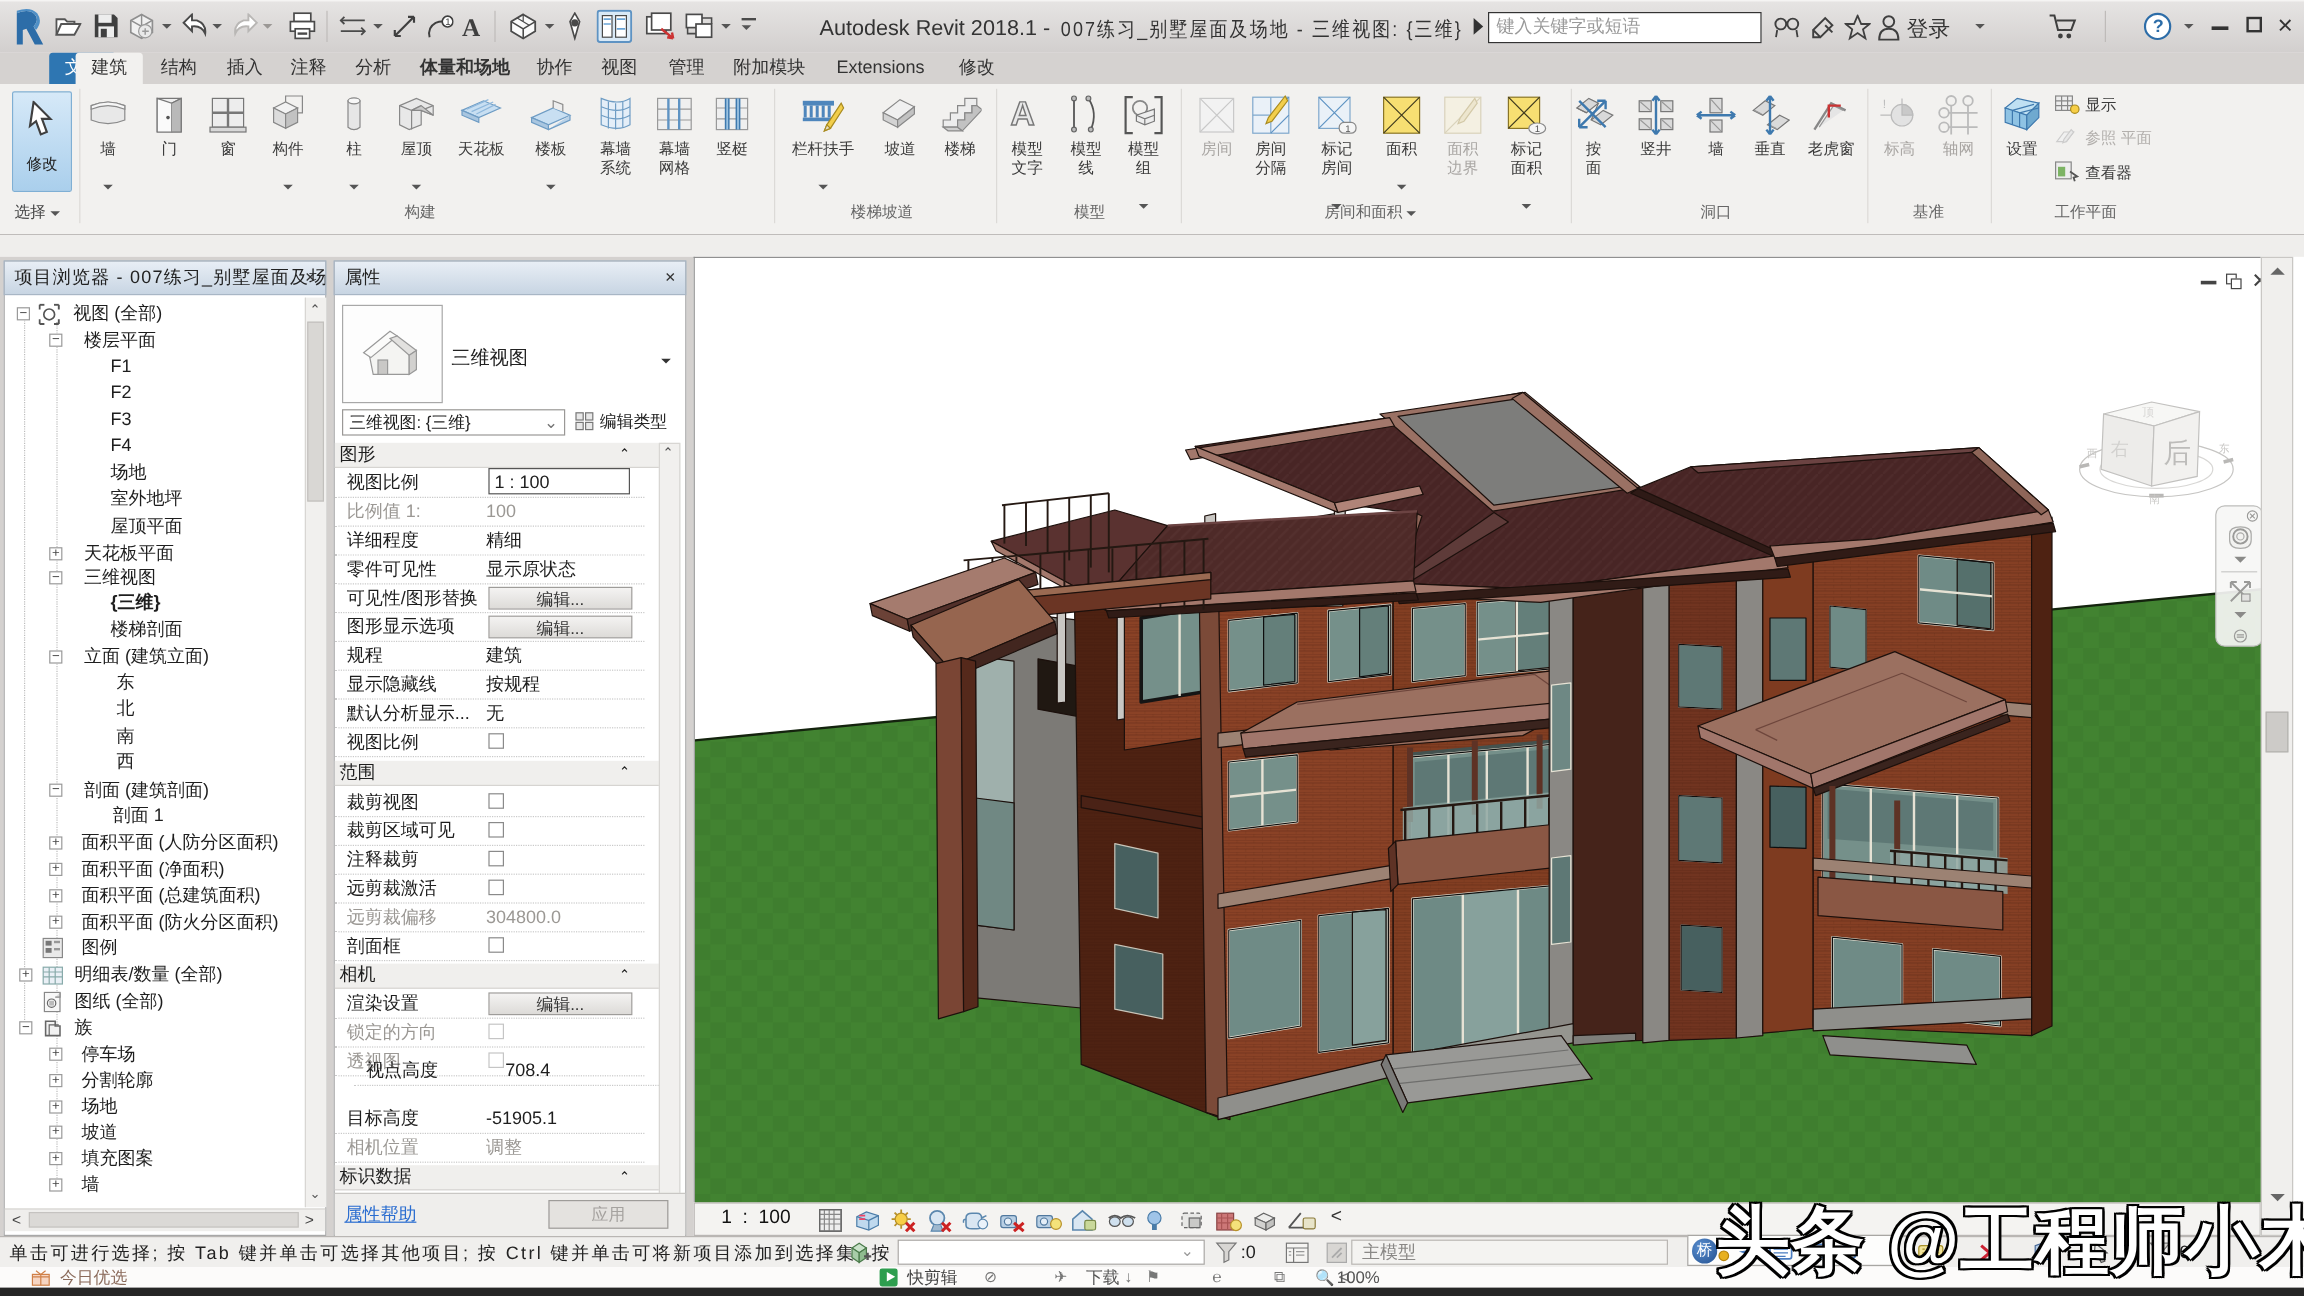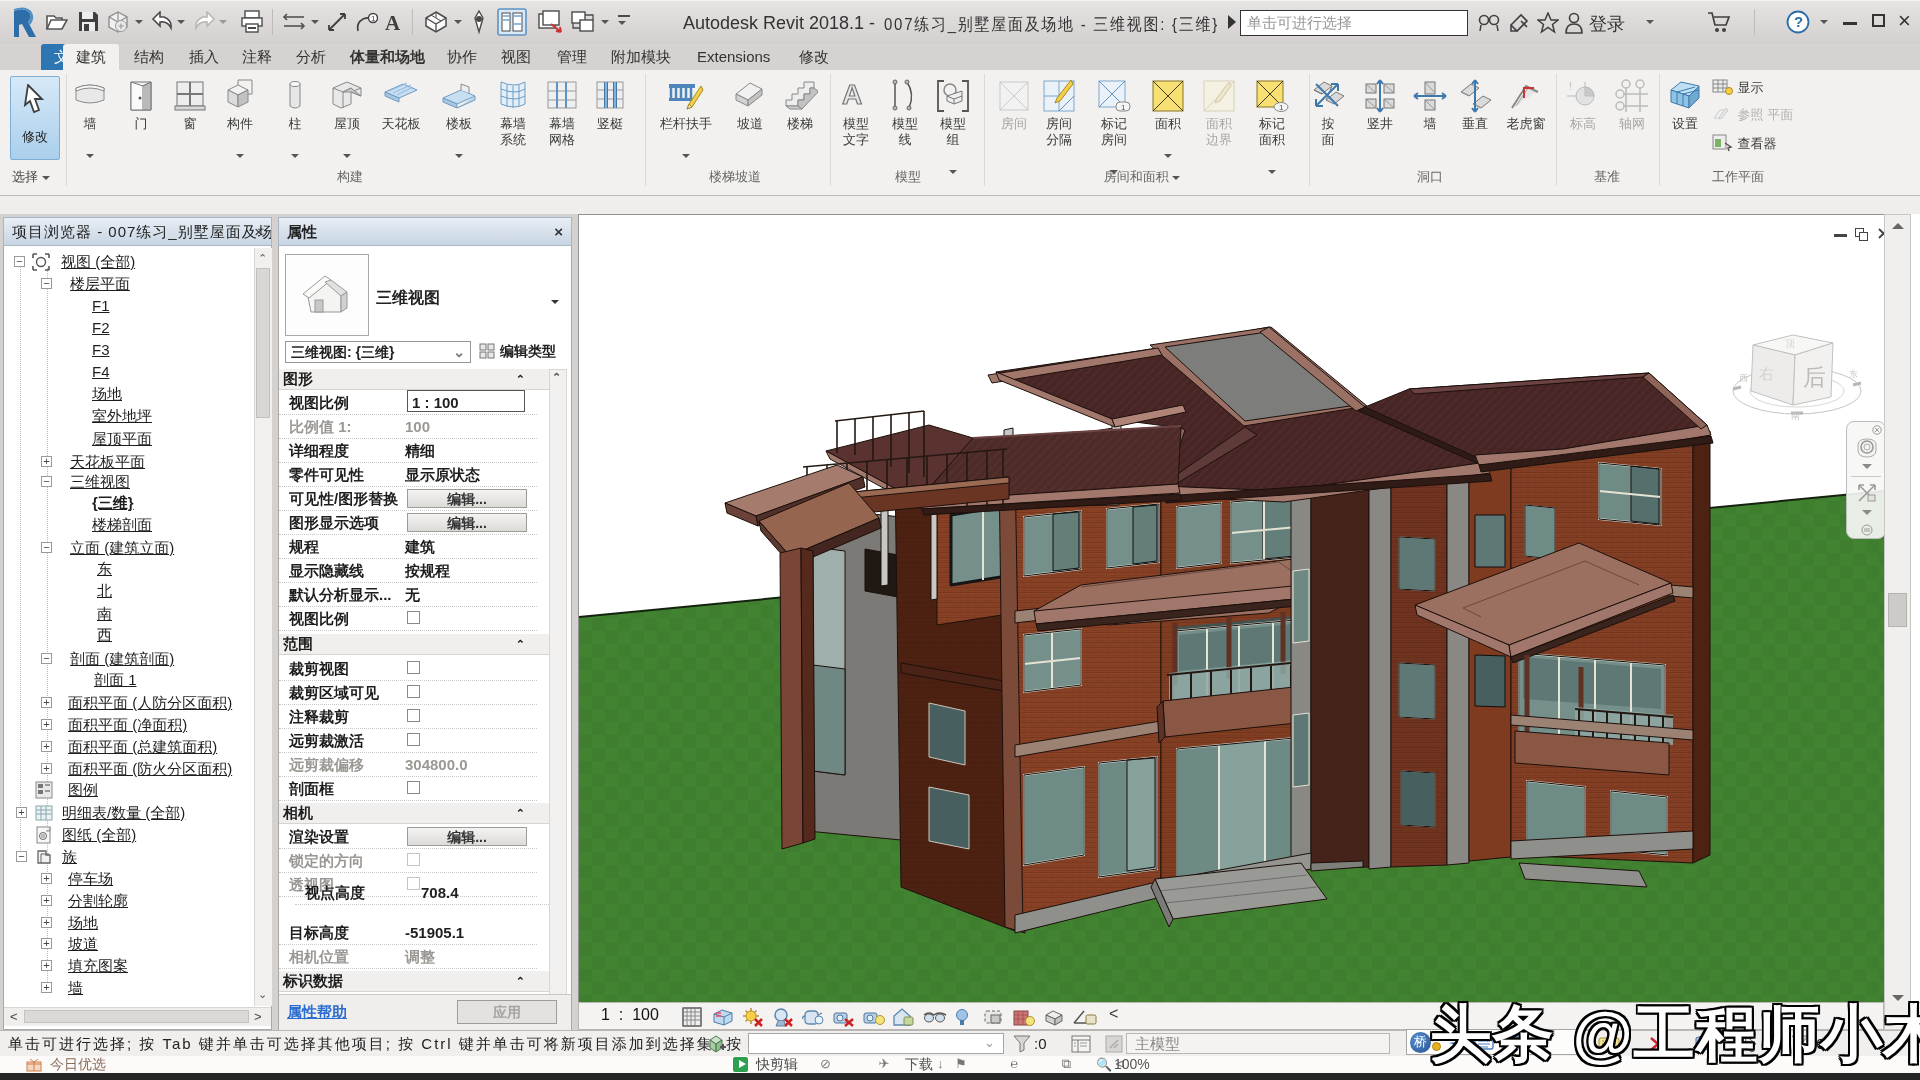--- a/index.html
+++ b/index.html
@@ -17,22 +17,22 @@
 .rcap{position:absolute;top:98px;width:120px;text-align:center;font-size:13px;color:#666;}
 .tool{position:absolute;top:8px;text-align:center;font-size:13px;color:#3B3B3B;}
 .tool .ic{display:block;margin:0 auto 2px;}
 .tool .lb{line-height:16px;display:block;}
 .tool.dis{color:#A9A6A3;}
 .drop{display:inline-block;width:0;height:0;border-left:4px solid transparent;border-right:4px solid transparent;border-top:4px solid #555;vertical-align:middle;}
 
 .panelhead{position:absolute;height:29px;background:linear-gradient(#E8EEF5,#C8D5E3);border:1px solid #A8B6C5;font-size:15px;color:#222;line-height:27px;padding-left:8px;white-space:nowrap;overflow:hidden;}
 .panelhead .x{position:absolute;right:8px;top:0;font-size:15px;color:#333;}
 #browser{left:3px;top:217px;width:269px;height:813px;background:#fff;border:1px solid #A8A8A8;}
-#props{left:278px;top:217px;width:294px;height:813px;background:#fff;border:1px solid #A8A8A8;font-weight:bold;}
-.trow{position:absolute;white-space:nowrap;font-size:15px;color:#1E1E1E;height:22px;line-height:22px;text-decoration:underline;}
+#props{left:278px;top:217px;width:294px;height:813px;background:#fff;border:1px solid #A8A8A8;}
+.trow{position:absolute;white-space:nowrap;font-size:15px;color:#1E1E1E;height:22px;line-height:22px;}
 .pm{position:absolute;width:11px;height:11px;border:1px solid #9A9A9A;background:#fff;font-size:11px;line-height:9px;text-align:center;color:#444;}
 
 .prow{position:absolute;left:0;width:258px;height:24px;border-bottom:1px dotted #C9C9C9;font-size:15px;color:#1E1E1E;}
 .prow .pl{position:absolute;left:10px;top:0;line-height:23px;white-space:nowrap;}
 .prow .pv{position:absolute;left:126px;top:0;line-height:23px;white-space:nowrap;}
 .phead{position:absolute;left:0;width:276px;height:21px;background:#F0EFED;border-bottom:1px solid #D6D4D1;font-size:15px;color:#1E1E1E;line-height:20px;padding-left:4px;}
 .gray{color:#9B9894;}
 .pbtn{position:absolute;background:linear-gradient(#F4F3F2,#DDDBD8);border:1px solid #9E9C99;text-align:center;font-size:14px;color:#333;}
 .cb{position:absolute;width:13px;height:13px;border:1px solid #8A8A8A;background:#fff;}
 
@@ -123,21 +123,21 @@
 <svg class="abs" style="left:570px;top:9px" width="26" height="24" viewBox="0 0 26 24">
       <rect x="2" y="2" width="13" height="11" fill="#fff" stroke="#4A4A4A" stroke-width="1.4"></rect>
       <rect x="10" y="10" width="13" height="11" fill="#fff" stroke="#4A4A4A" stroke-width="1.4"></rect>
       <path d="M15 5 H23 V10 M10 18 H3 V13" stroke="#4A4A4A" stroke-width="1.3" fill="none"></path>
     </svg>
 <span class="drop" style="position:absolute;left:601px;top:19px"></span>
 <span class="abs" style="left:618px;top:14px;width:12px;height:2px;background:#4A4A4A"></span>
 <span class="drop" style="position:absolute;left:618px;top:20px"></span>
 <div class="abs" style="left:683px;top:12px;font-size:18px;color:#333;white-space:nowrap;">Autodesk Revit 2018.1 -&nbsp;&nbsp;</div><div class="abs" style="left:884px;top:12px;font-size:17px;color:#333;white-space:nowrap;letter-spacing:2px;transform:scaleX(0.88);transform-origin:0 0;">007练习_别墅屋面及场地 - 三维视图: {三维}</div>
 <span class="abs" style="left:1228px;top:14px;width:0;height:0;border-top:7px solid transparent;border-bottom:7px solid transparent;border-left:8px solid #333;"></span>
-<div class="abs" style="left:1240px;top:9px;width:228px;height:26px;border:1px solid #333;background:#fff;font-size:15px;color:#999;padding-left:6px;line-height:24px;">单击可进行选择</div>
+<div class="abs" style="left:1240px;top:9px;width:228px;height:26px;border:1px solid #333;background:#fff;font-size:15px;color:#999;padding-left:6px;line-height:24px;">键入关键字或短语</div>
 <svg class="abs" style="left:1477px;top:11px" width="24" height="22" viewBox="0 0 24 22">
       <circle cx="7" cy="8" r="4.5" fill="none" stroke="#3F3F3F" stroke-width="1.6"></circle>
       <circle cx="17" cy="8" r="4.5" fill="none" stroke="#3F3F3F" stroke-width="1.6"></circle>
       <path d="M11.5 8 H12.5 M4 13 L3 19 M20 13 L21 19" stroke="#3F3F3F" stroke-width="1.5"></path>
     </svg>
 <svg class="abs" style="left:1508px;top:11px" width="22" height="22" viewBox="0 0 22 22">
       <path d="M3 13 L13 3 L19 9 L9 19 Z M9 19 L3 19 L3 13 M13 9 L19 15" fill="none" stroke="#3F3F3F" stroke-width="1.6"></path>
     </svg>
 <svg class="abs" style="left:1537px;top:11px" width="22" height="22" viewBox="0 0 22 22">
       <path d="M11 1 L14 8 L21 8 L15.5 12.5 L17.5 20 L11 15.5 L4.5 20 L6.5 12.5 L1 8 L8 8 Z" fill="none" stroke="#3F3F3F" stroke-width="1.5"></path>

